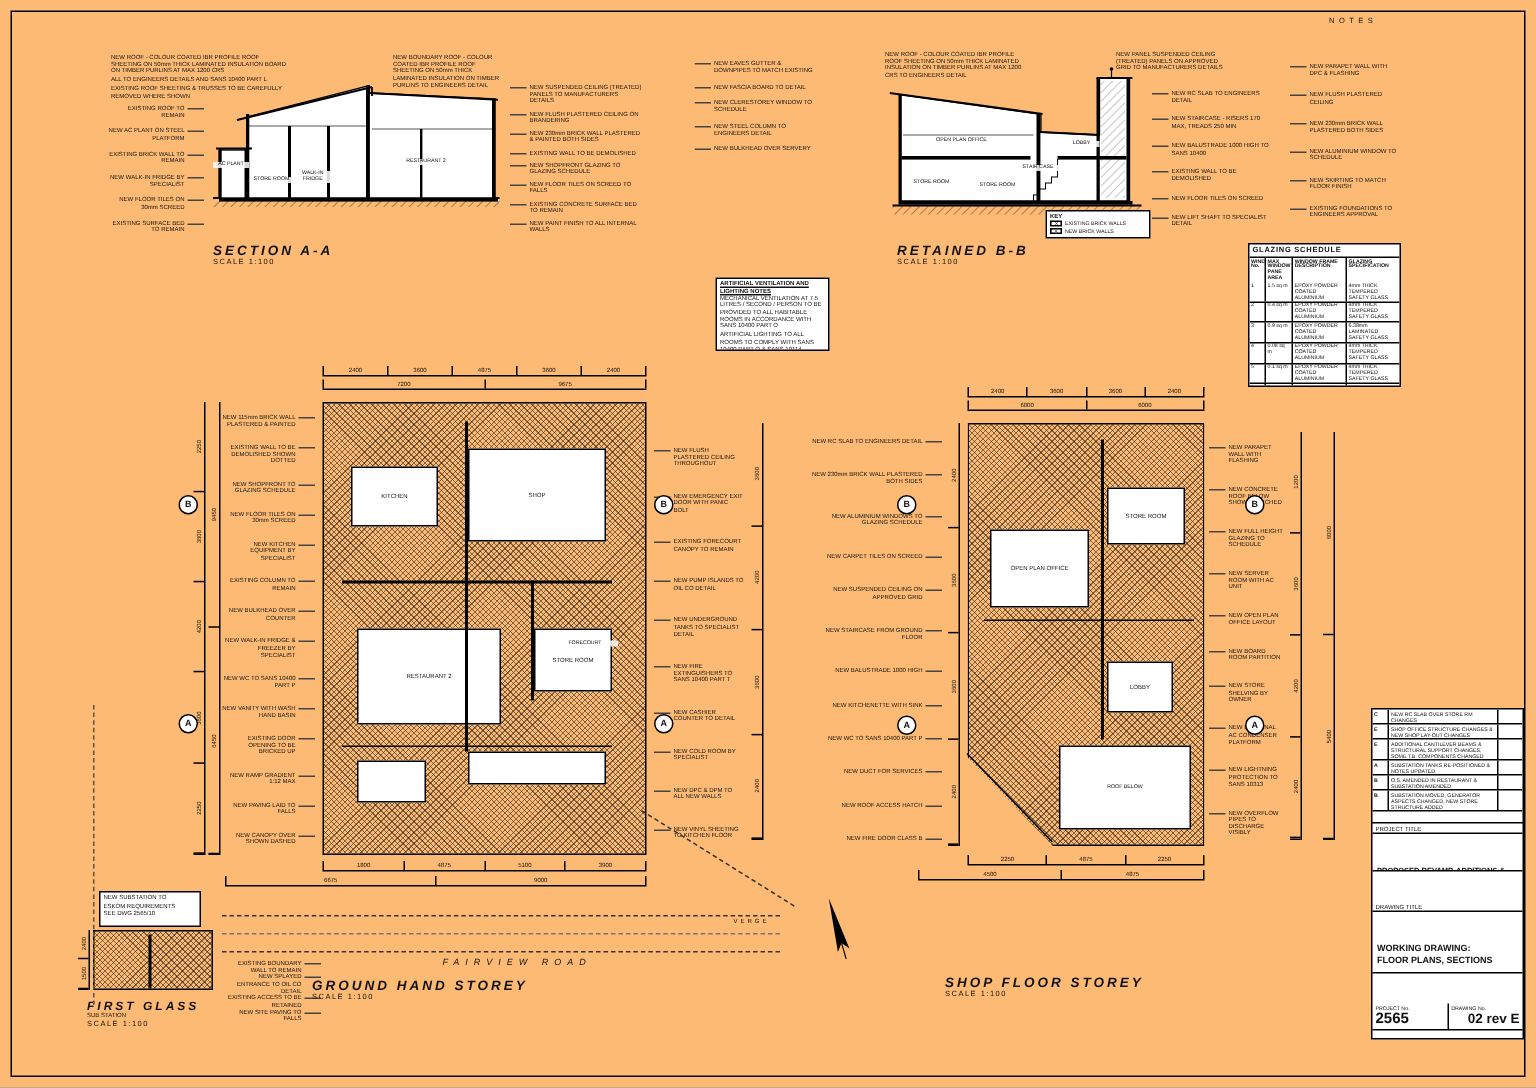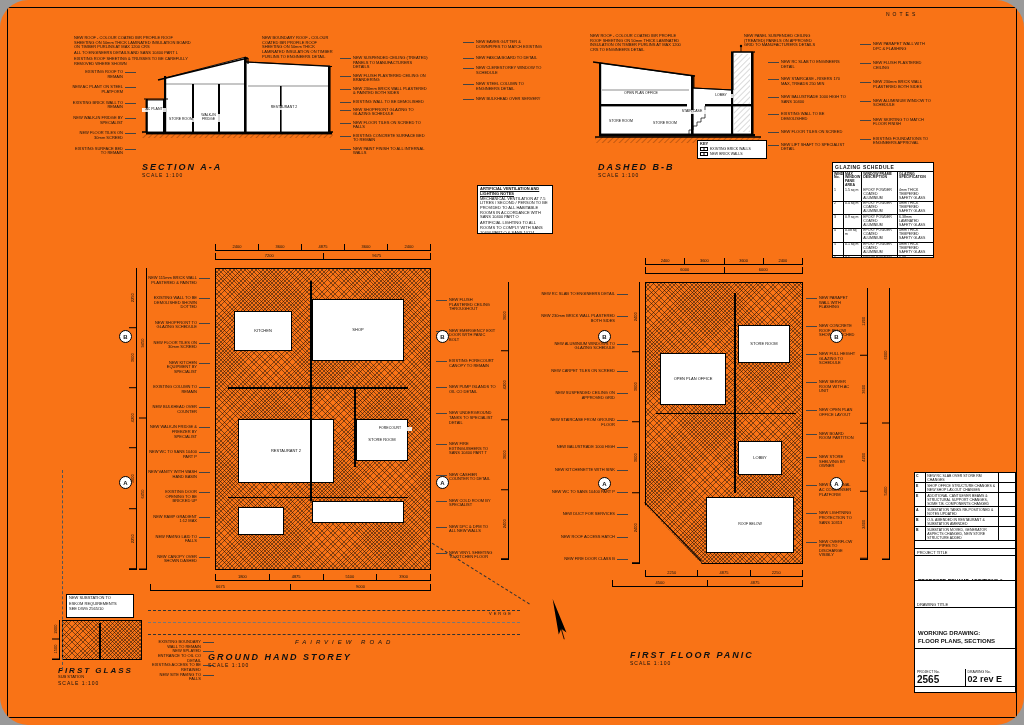--- a/index.html
+++ b/index.html
@@ -1,17 +1,17 @@
 <!DOCTYPE html>
 <html><head>
 <meta charset="utf-8">
 <style>
   html,body{margin:0;padding:0;background:#9a9a9a;}
-  .sheet{position:relative;width:1024px;height:725px;background:#f97316;
-         font-family:"Liberation Sans",sans-serif;color:#111;overflow:hidden;border-radius:28px;}
+  .sheet{position:relative;width:1024px;height:725px;background:#fdba74;
+         font-family:"Liberation Sans",sans-serif;color:#111;overflow:hidden;}
   .abs{position:absolute;}
   .frame{position:absolute;inset:7px;border:1.8px solid #000;pointer-events:none;}
   .ohid{overflow:hidden;}
   .t3{font-size:4px;line-height:1.2;}
   .t4{font-size:5px;line-height:1.25;}
   .t5{font-size:6px;line-height:1.3;}
   .b{font-weight:bold;} .i{font-style:italic;}
   .title{font-size:9px;font-weight:bold;font-style:italic;letter-spacing:2px;white-space:nowrap;}
   .scale{font-size:5px;letter-spacing:1px;}
   
@@ -296,21 +296,21 @@
       <path d="M96,90 L96,86 L100,86 L100,82 L104,82 L104,78 L108,78 L108,74 L112,74 L112,62" fill="none" stroke="#000" stroke-width="0.7"></path>
       <rect x="6" y="90" width="156" height="2.4" fill="#000"></rect>
     </svg>
     <div class="roomlab" style="left:18px;top:48px;width:58px;">OPEN PLAN OFFICE</div>
     <div class="roomlab" style="left:12px;top:76px;width:30px;">STORE ROOM</div>
     <div class="roomlab" style="left:84px;top:66px;width:28px;">STAIR CASE</div>
     <div class="roomlab" style="left:56px;top:78px;width:30px;">STORE ROOM</div>
     <div class="roomlab" style="left:116px;top:50px;width:22px;">LOBBY</div>
   </div>
   <div class="abs" style="left:598px;top:162px;">
-    <div class="title">DASHED B-B</div>
+    <div class="title">RETAINED B-B</div>
     <div class="scale">SCALE 1:100</div>
   </div>
 
   <div class="abs keybox" style="left:697px;top:140px;width:64px;">
     <div class="t3 b">KEY</div>
     <div>
         <div class="keyrow">
           <span class="swatch hatchX"></span>
           <span>EXISTING BRICK WALLS</span>
         </div>
@@ -764,21 +764,21 @@
       <span>B</span>
     </div>
   <div class="bubble" style="left:598px;top:477px;">
       <span>A</span>
     </div>
   <div class="bubble" style="left:830px;top:477px;">
       <span>A</span>
     </div>
 
   <div class="abs" style="left:630px;top:650px;">
-    <div class="title">FIRST FLOOR PANIC</div>
+    <div class="title">SHOP FLOOR STOREY</div>
     <div class="scale">SCALE 1:100</div>
   </div>
 
   <div class="abs rv ohid" style="left:914px;top:472px;width:100px;height:98px;display:flex;flex-direction:column;">
     <div style="flex:1;">
         <div class="rv-row">
         <span class="rc1">C</span>
           <span class="rc2">NEW RC SLAB OVER STORE RM CHANGES</span>
           <span class="rc3"></span>
       </div>
@@ -829,21 +829,21 @@
       <div>WORKING DRAWING:</div>
       <div>FLOOR PLANS, SECTIONS</div>
     </div>
     <div class="tb-nums">
       <div>
         <div class="tb-num-lab">PROJECT No.</div>
         <div class="tb-num-val">2565</div>
       </div>
       <div>
         <div class="tb-num-lab">DRAWING No.</div>
-        <div class="tb-num-val" style="font-size:9px;">02 rev E</div>
+        <div class="tb-num-val" style="font-size:9px;text-align:right;">02 rev E</div>
       </div>
     </div>
     <div class="tb-foot">
       <div class="cell"></div>
       <div class="cell"></div>
       <div class="cell" style="background:#2b3e91;border-right:none;"></div>
     </div>
   </div>
 
 </div>

